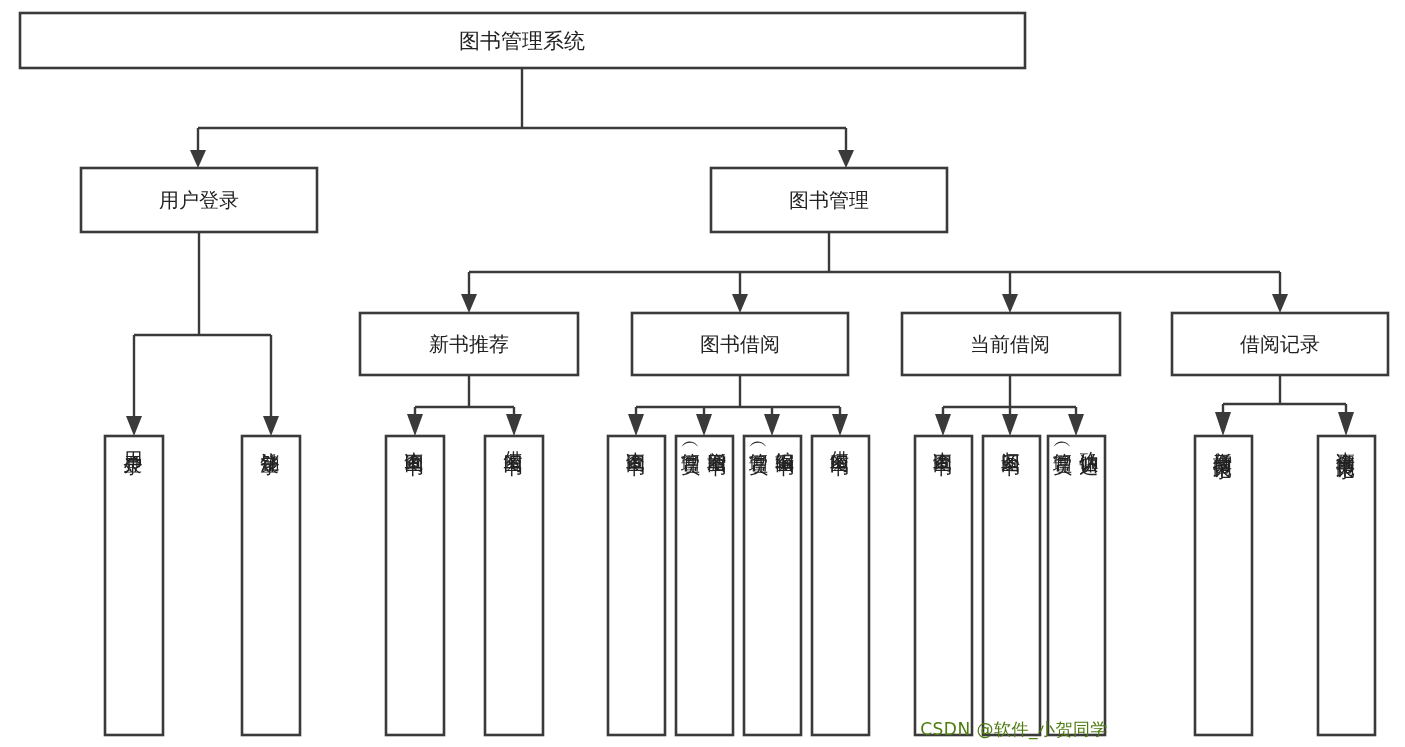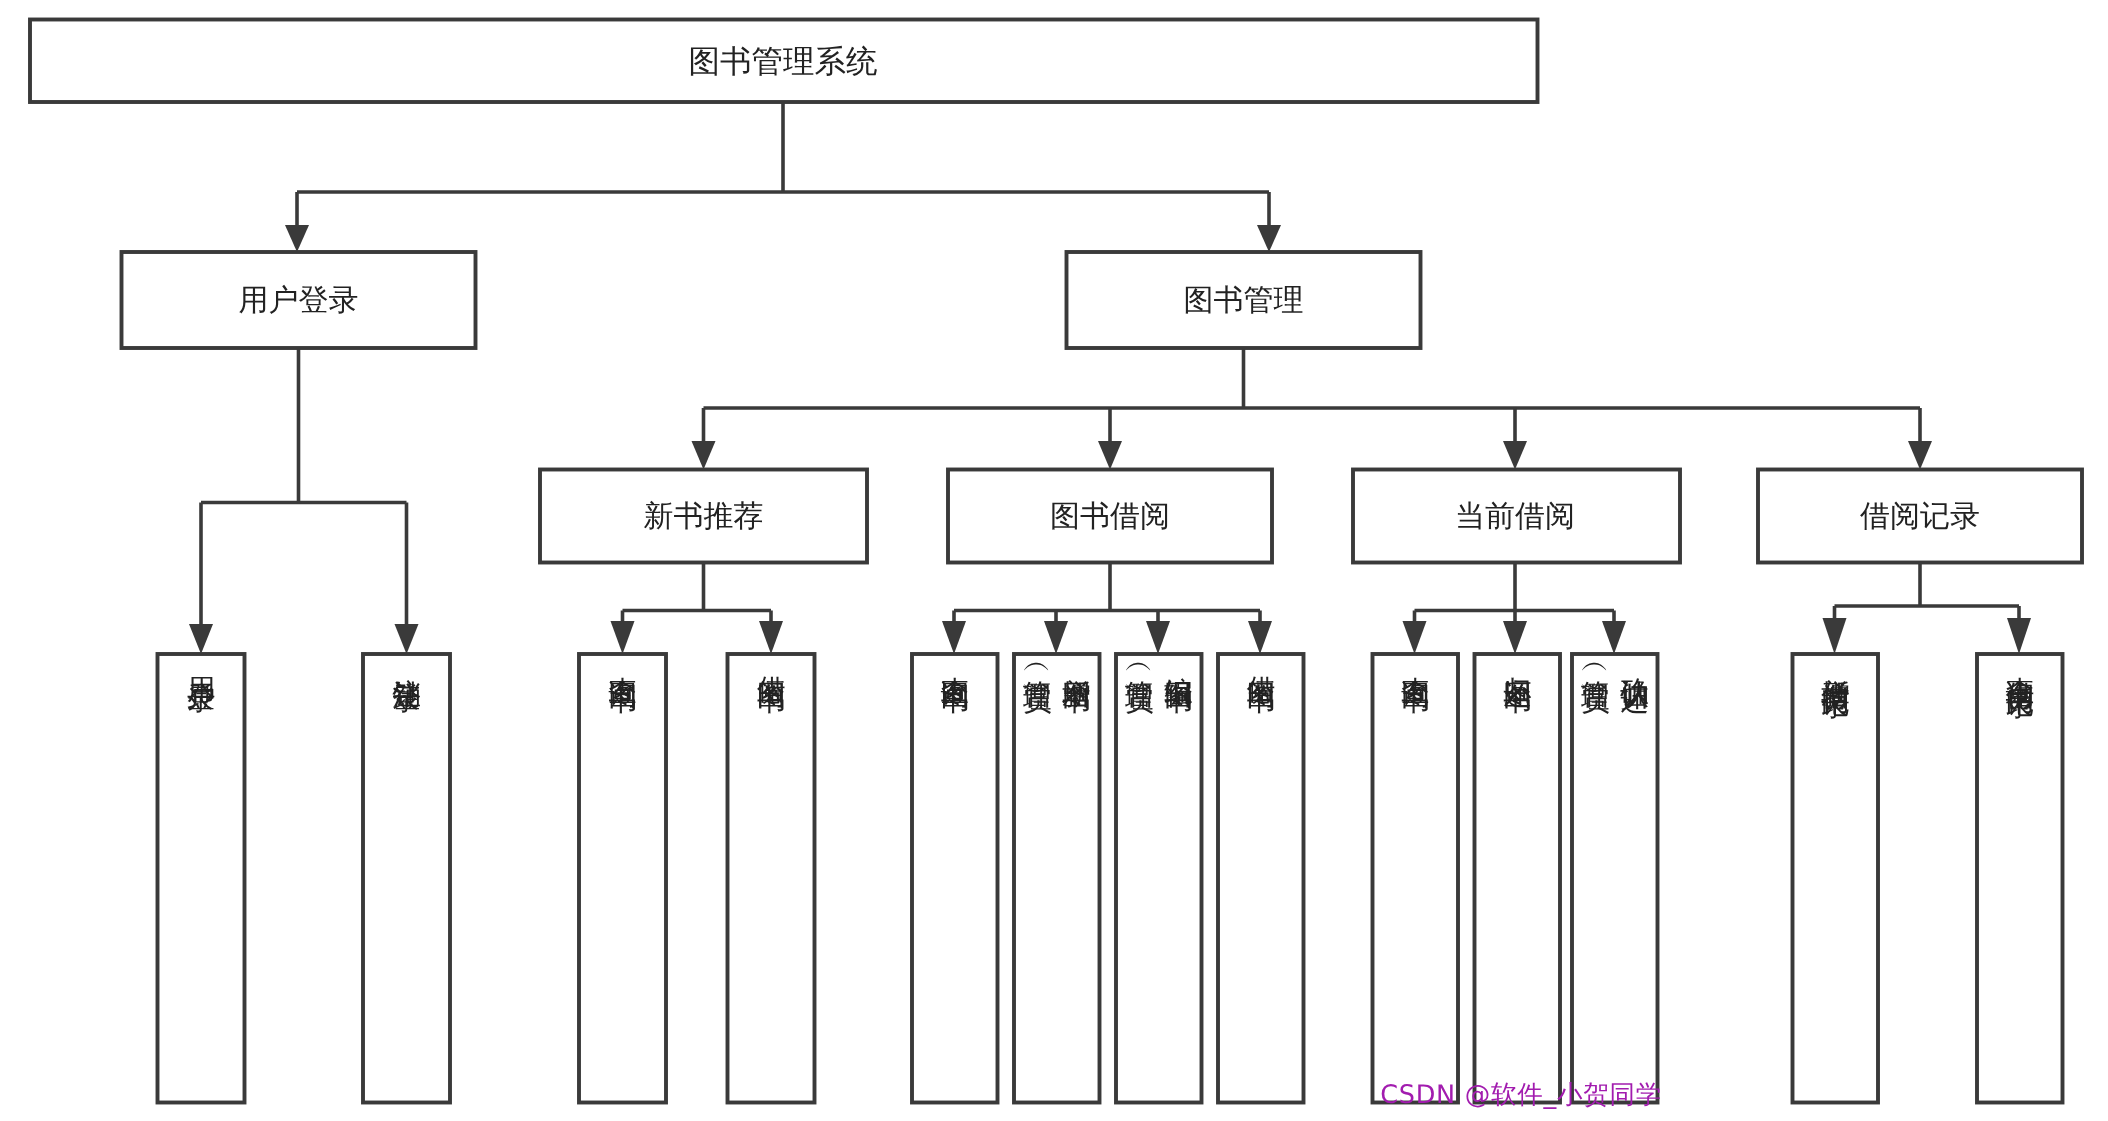--- a/index.html
+++ b/index.html
@@ -71,21 +71,21 @@
     color: #222222;
     letter-spacing: 2px;
     white-space: nowrap;
   }
   .watermark {
     position: absolute;
     right: 8px;
     bottom: 6px;
     font-family: "DejaVu Sans", "Liberation Sans", sans-serif;
     font-size: 17px;
-    color: #a21caf;
+    color: #4d7c0f;
     letter-spacing: 0.5px;
     white-space: nowrap;
     text-align: center;
   }
 </style>
 </head>
 <body>
 
 <div id="diagram-root">
 

